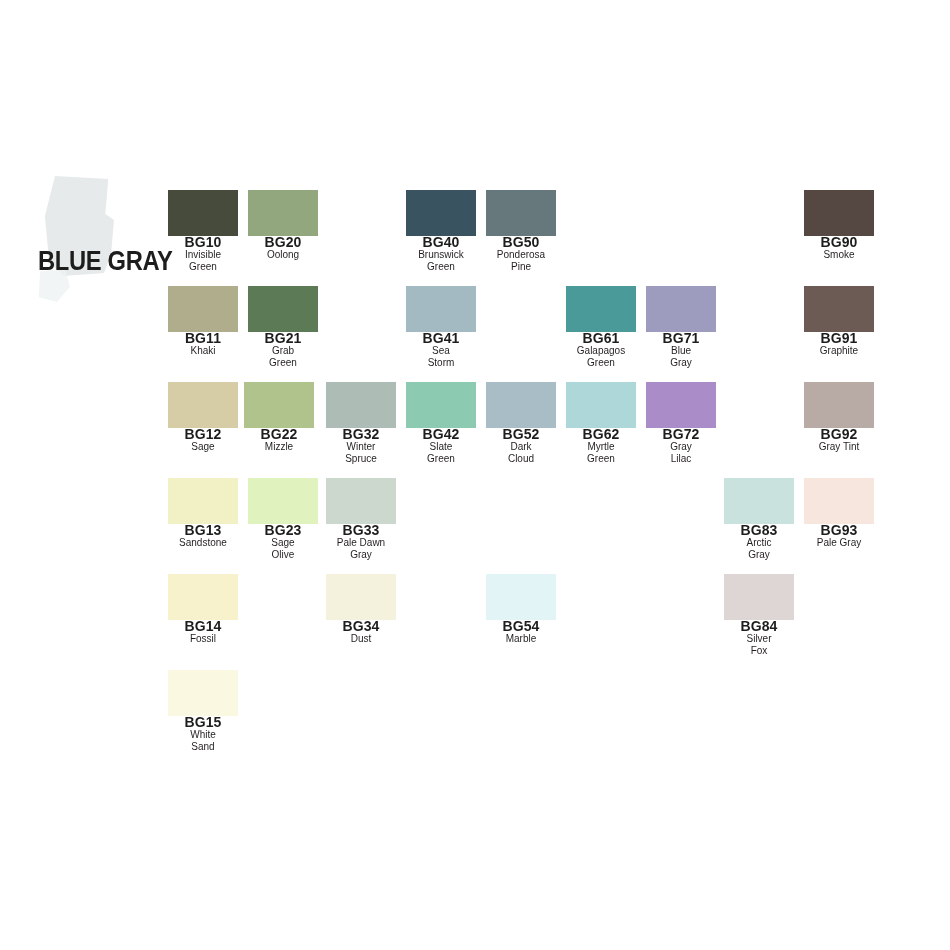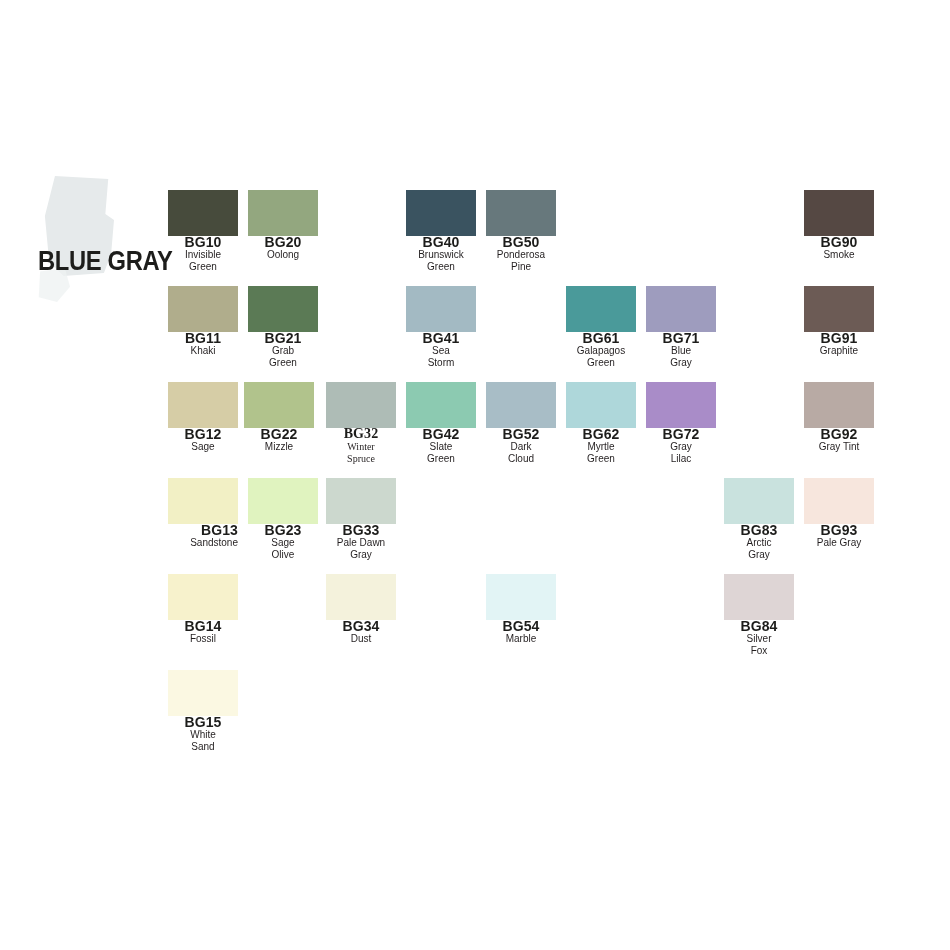--- a/index.html
+++ b/index.html
@@ -117,32 +117,32 @@
 Green</span></span></div>
       <div class="cell" style="left: 406px; top: 286px; width: 70px;"><span class="chip" title="Sea Storm" style="width: 70px; height: 46px; background: rgb(163, 186, 195);"></span><span class="labels"><span class="code">BG41</span><span class="cname">Sea
 Storm</span></span></div>
       <div class="cell" style="left: 566px; top: 286px; width: 70px;"><span class="chip" title="Galapagos Green" style="width: 70px; height: 46px; background: rgb(74, 154, 154);"></span><span class="labels"><span class="code">BG61</span><span class="cname">Galapagos
 Green</span></span></div>
       <div class="cell" style="left: 646px; top: 286px; width: 70px;"><span class="chip" title="Blue Gray" style="width: 70px; height: 46px; background: rgb(158, 156, 190);"></span><span class="labels"><span class="code">BG71</span><span class="cname">Blue
 Gray</span></span></div>
       <div class="cell" style="left: 804px; top: 286px; width: 70px;"><span class="chip" title="Graphite" style="width: 70px; height: 46px; background: rgb(108, 91, 85);"></span><span class="labels"><span class="code">BG91</span><span class="cname">Graphite</span></span></div>
       <div class="cell" style="left: 168px; top: 382px; width: 70px;"><span class="chip" title="Sage" style="width: 70px; height: 46px; background: rgb(214, 205, 166);"></span><span class="labels"><span class="code">BG12</span><span class="cname">Sage</span></span></div>
       <div class="cell" style="left: 244px; top: 382px; width: 70px;"><span class="chip" title="Mizzle" style="width: 70px; height: 46px; background: rgb(177, 195, 140);"></span><span class="labels"><span class="code">BG22</span><span class="cname">Mizzle</span></span></div>
-      <div class="cell" style="left: 326px; top: 382px; width: 70px; font-family: Liberation Serif, serif;"><span class="chip" title="Winter Spruce" style="width: 70px; height: 46px; background: rgb(174, 188, 182);"></span><span class="labels"><span class="code">BG32</span><span class="cname">Winter
+      <div class="cell" style="left: 326px; top: 382px; width: 70px;"><span class="chip" title="Winter Spruce" style="width: 70px; height: 46px; background: rgb(174, 188, 182);"></span><span class="labels"><span class="code">BG32</span><span class="cname">Winter
 Spruce</span></span></div>
       <div class="cell" style="left: 406px; top: 382px; width: 70px;"><span class="chip" title="Slate Green" style="width: 70px; height: 46px; background: rgb(140, 202, 177);"></span><span class="labels"><span class="code">BG42</span><span class="cname">Slate
 Green</span></span></div>
       <div class="cell" style="left: 486px; top: 382px; width: 70px;"><span class="chip" title="Dark Cloud" style="width: 70px; height: 46px; background: rgb(168, 189, 198);"></span><span class="labels"><span class="code">BG52</span><span class="cname">Dark
 Cloud</span></span></div>
       <div class="cell" style="left: 566px; top: 382px; width: 70px;"><span class="chip" title="Myrtle Green" style="width: 70px; height: 46px; background: rgb(174, 215, 218);"></span><span class="labels"><span class="code">BG62</span><span class="cname">Myrtle
 Green</span></span></div>
       <div class="cell" style="left: 646px; top: 382px; width: 70px;"><span class="chip" title="Gray Lilac" style="width: 70px; height: 46px; background: rgb(169, 140, 200);"></span><span class="labels"><span class="code">BG72</span><span class="cname">Gray
 Lilac</span></span></div>
       <div class="cell" style="left: 804px; top: 382px; width: 70px;"><span class="chip" title="Gray Tint" style="width: 70px; height: 46px; background: rgb(184, 170, 164);"></span><span class="labels"><span class="code">BG92</span><span class="cname">Gray Tint</span></span></div>
-      <div class="cell" style="left: 168px; top: 478px; width: 70px; text-align: right;"><span class="chip" title="Sandstone" style="width: 70px; height: 46px; background: rgb(242, 240, 197);"></span><span class="labels"><span class="code">BG13</span><span class="cname">Sandstone</span></span></div>
+      <div class="cell" style="left: 168px; top: 478px; width: 70px;"><span class="chip" title="Sandstone" style="width: 70px; height: 46px; background: rgb(242, 240, 197);"></span><span class="labels"><span class="code">BG13</span><span class="cname">Sandstone</span></span></div>
       <div class="cell" style="left: 248px; top: 478px; width: 70px;"><span class="chip" title="Pale Olive" style="width: 70px; height: 46px; background: rgb(224, 243, 191);"></span><span class="labels"><span class="code">BG23</span><span class="cname">Sage
 Olive</span></span></div>
       <div class="cell" style="left: 326px; top: 478px; width: 70px;"><span class="chip" title="Pale Dawn Gray" style="width: 70px; height: 46px; background: rgb(204, 216, 206);"></span><span class="labels"><span class="code">BG33</span><span class="cname">Pale Dawn
 Gray</span></span></div>
       <div class="cell" style="left: 724px; top: 478px; width: 70px;"><span class="chip" title="Arctic Gray" style="width: 70px; height: 46px; background: rgb(201, 226, 222);"></span><span class="labels"><span class="code">BG83</span><span class="cname">Arctic
 Gray</span></span></div>
       <div class="cell" style="left: 804px; top: 478px; width: 70px;"><span class="chip" title="Pale Gray" style="width: 70px; height: 46px; background: rgb(247, 230, 221);"></span><span class="labels"><span class="code">BG93</span><span class="cname">Pale Gray</span></span></div>
       <div class="cell" style="left: 168px; top: 574px; width: 70px;"><span class="chip" title="Fossil" style="width: 70px; height: 46px; background: rgb(247, 242, 204);"></span><span class="labels"><span class="code">BG14</span><span class="cname">Fossil</span></span></div>
       <div class="cell" style="left: 326px; top: 574px; width: 70px;"><span class="chip" title="Dust" style="width: 70px; height: 46px; background: rgb(244, 242, 220);"></span><span class="labels"><span class="code">BG34</span><span class="cname">Dust</span></span></div>
       <div class="cell" style="left: 486px; top: 574px; width: 70px;"><span class="chip" title="Marble" style="width: 70px; height: 46px; background: rgb(226, 244, 245);"></span><span class="labels"><span class="code">BG54</span><span class="cname">Marble</span></span></div>

